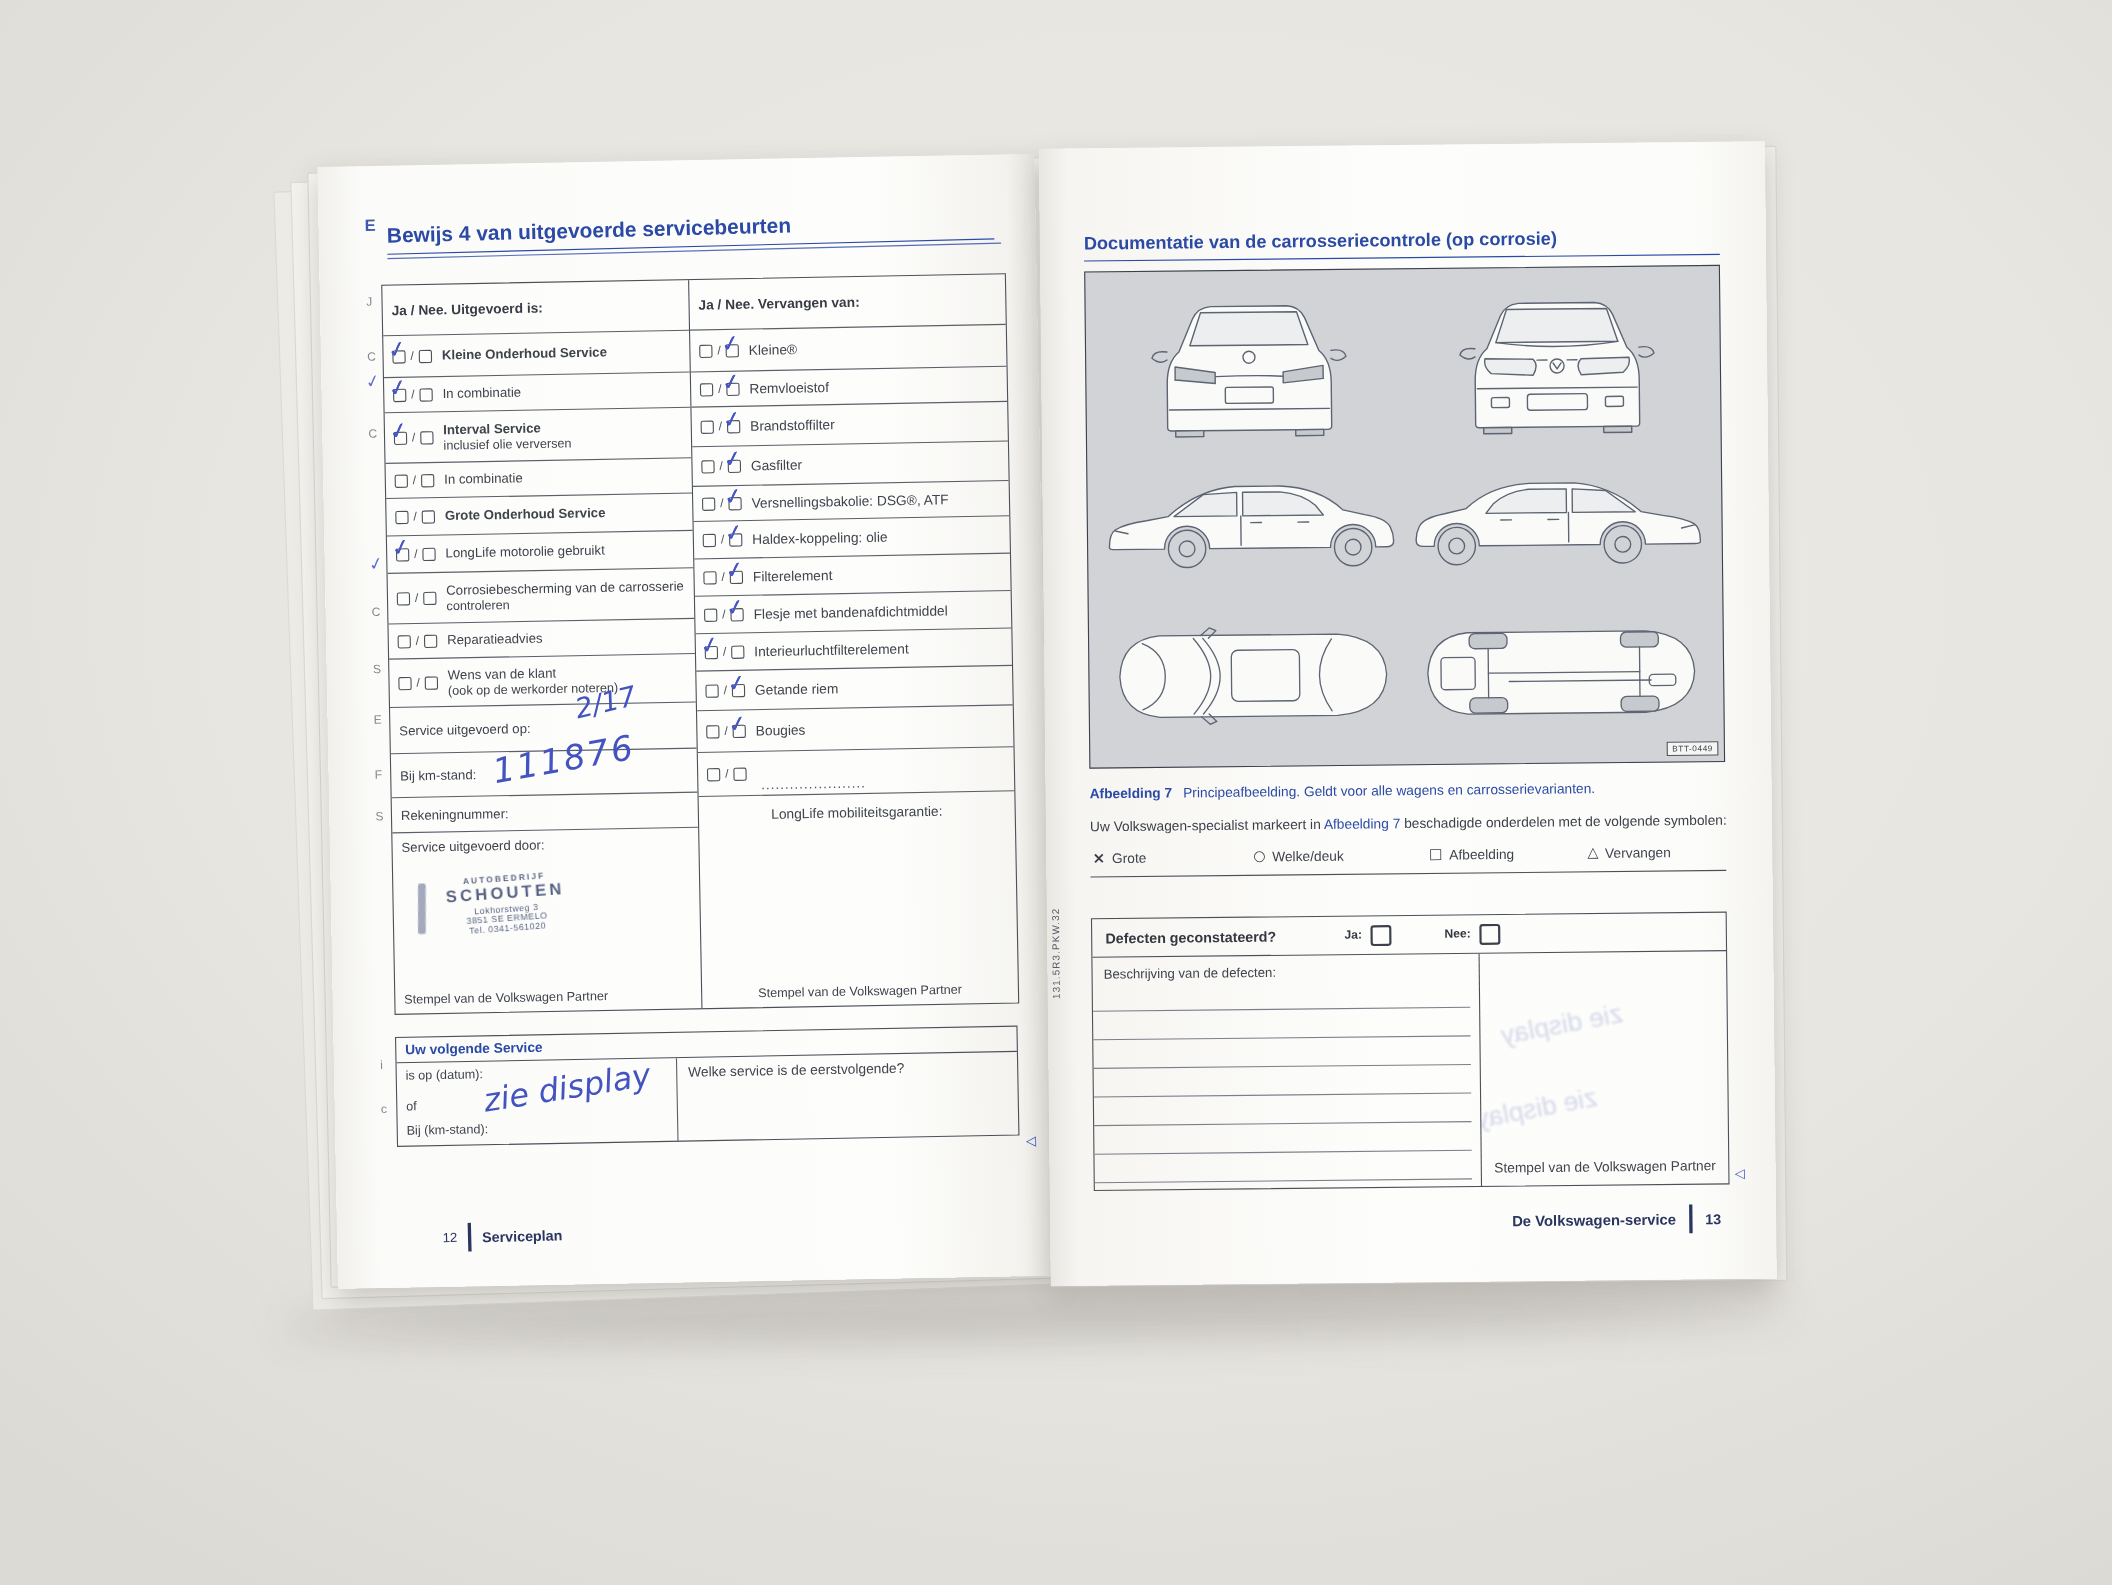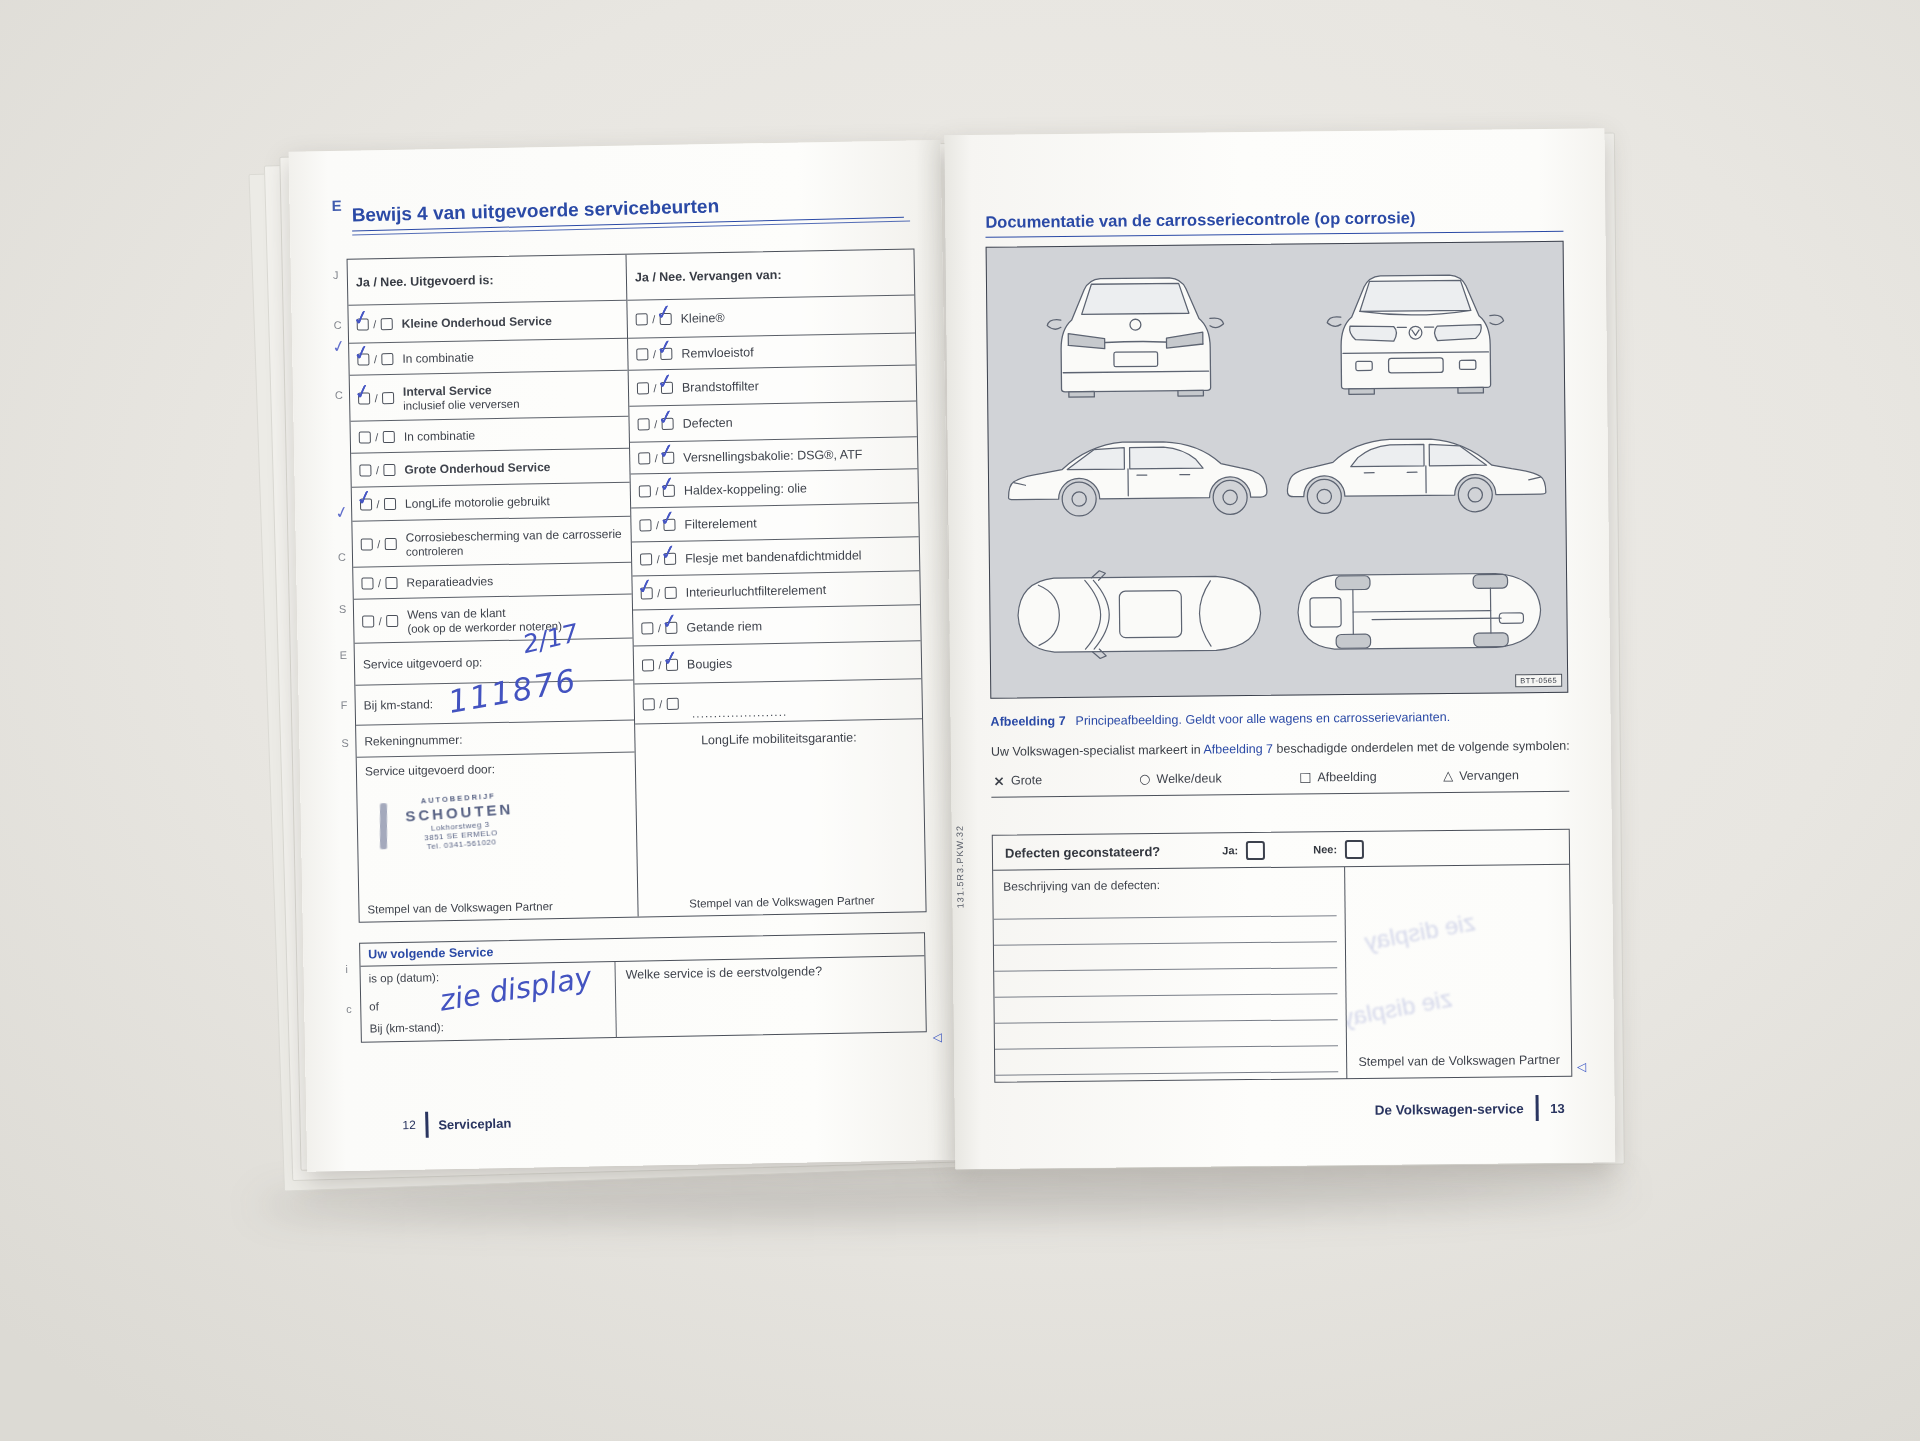--- a/index.html
+++ b/index.html
@@ -330,21 +330,21 @@
               </span>
             <span class="lbl">Brandstoffilter</span>
           </div>
           <div class="cell" style="height:36px;">
             <span class="cbpair">
                 <span class="cb"></span>
                 <span class="sl"></span>
                 <span class="cb"></span>
                 <span class="pen-check pc2"></span>
               </span>
-            <span class="lbl">Defecten</span>
+            <span class="lbl">Gasfilter</span>
           </div>
           <div class="cell" style="height:32px;">
             <span class="cbpair">
                 <span class="cb"></span>
                 <span class="sl"></span>
                 <span class="cb"></span>
                 <span class="pen-check pc2"></span>
               </span>
             <span class="lbl">Versnellingsbakolie: DSG®, ATF</span>
           </div>
@@ -533,21 +533,21 @@
             <rect class="dark" x="214" y="13" width="40" height="16" rx="6"></rect>
             <rect class="dark" x="214" y="81" width="40" height="16" rx="6"></rect>
             <path d="M74 29 V81 M234 29 V81"></path>
             <rect x="24" y="38" width="36" height="34" rx="4"></rect>
             <path d="M74 55 H234"></path>
             <path d="M96 64 L246 64"></path>
             <rect x="244" y="58" width="28" height="12" rx="4"></rect>
           </svg>
             </div>
         </div>
-        <span class="fig-code">BTT-0565</span>
+        <span class="fig-code">BTT-0449</span>
       </div>
 
       <div class="rp-caption">
         <span class="capb">Afbeelding 7</span><span>Principeafbeelding. Geldt voor alle wagens en carrosserievarianten.</span>
       </div>
 
       <div class="rp-instr">
         <span>Uw Volkswagen-specialist markeert in</span>
         <span class="link">Afbeelding 7</span>
         <span>beschadigde onderdelen met de volgende symbolen:</span>

